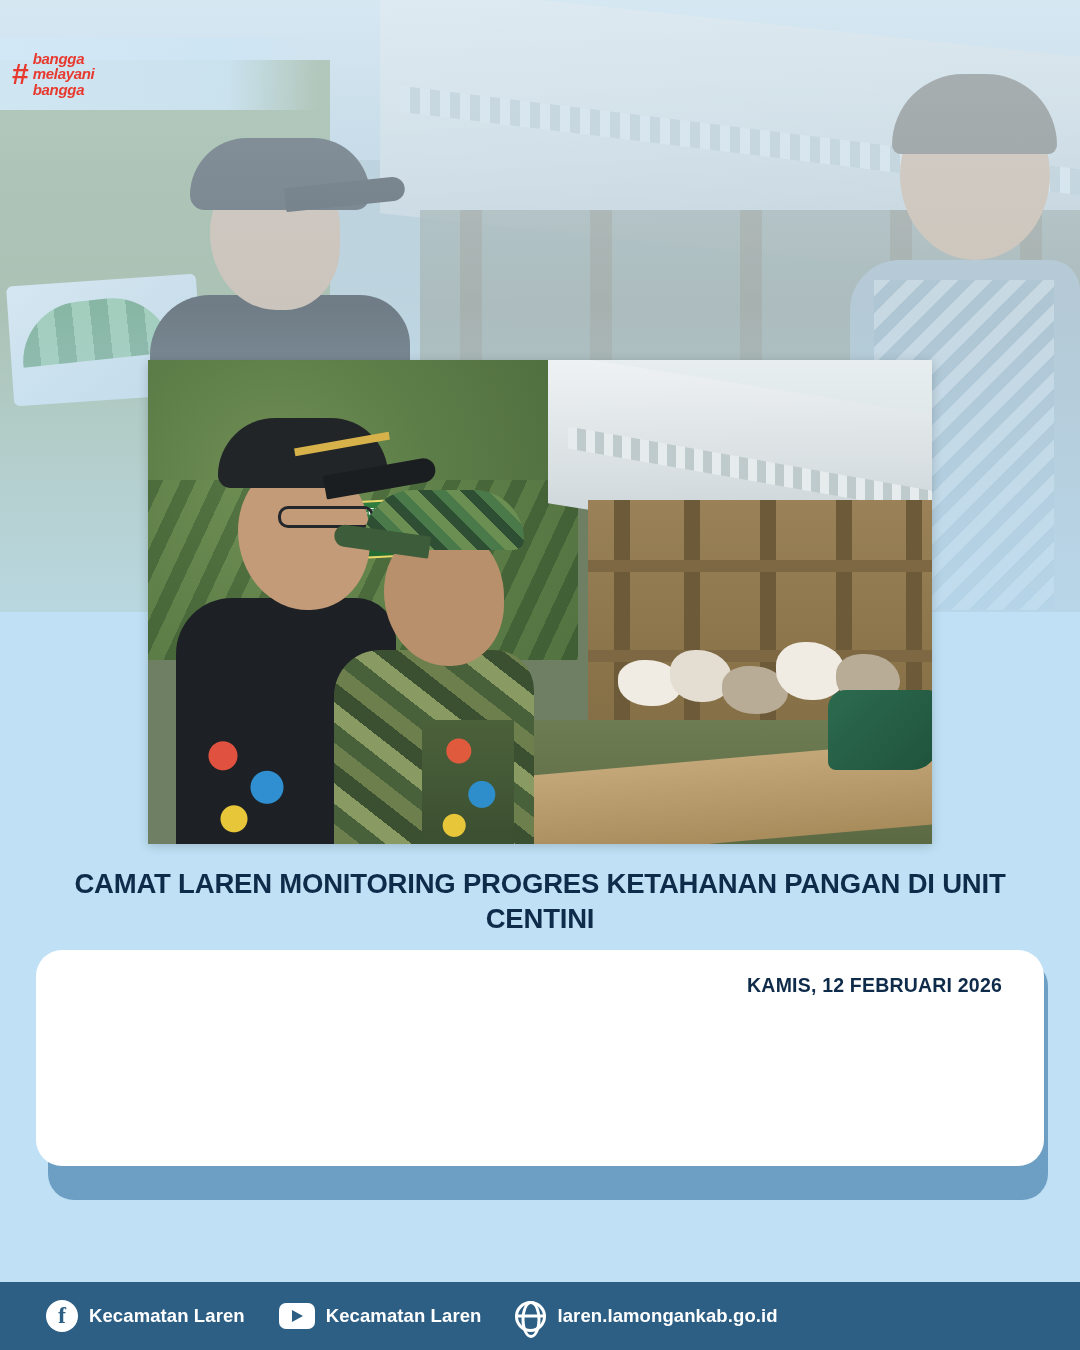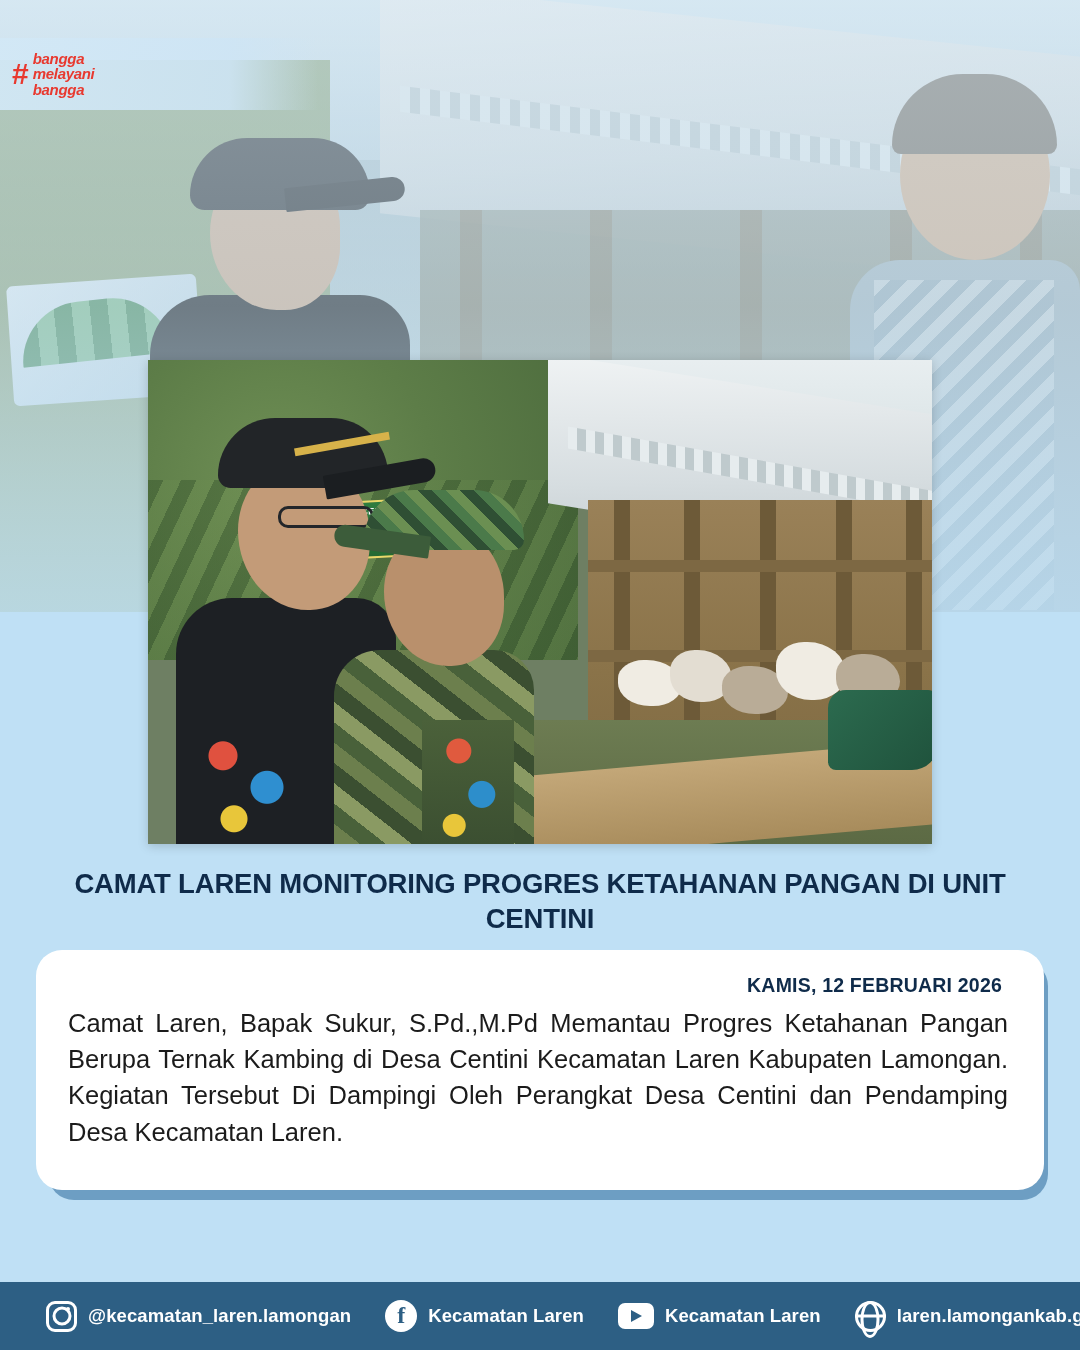--- a/index.html
+++ b/index.html
@@ -264,21 +264,21 @@
     line-height: 1.28; letter-spacing: -.2px;
   }
 
   
   .card-shadow {
     position:absolute; left:48px; top:960px; width:1000px; height:240px;
     background:#6d9ec3; border-radius:26px;
   }
   .card {
     position: absolute; left: 36px; top: 950px;
-    width: 1008px; height: 240px;
+    width: 1008px; height: 216px;
     background: #ffffff; border-radius: 26px;
     padding: 24px 36px 26px 32px;
   }
   .card .date {
     text-align: right; font-size: 19.5px; font-weight: bold; color: #0f2b4a;
     letter-spacing: .2px; margin-bottom: 8px; padding-right: 6px;
   }
   .card .body-text {
     font-size: 25.5px; color: #1b1b1b; line-height: 1.42;
     text-align: justify; text-justify: inter-word;
@@ -428,28 +428,23 @@
     <div class="cap"></div>
     <div class="cap-brim"></div>
   </div>
 </div>
 
 <div class="title">CAMAT LAREN MONITORING PROGRES KETAHANAN PANGAN DI UNIT CENTINI</div>
 
 <div class="card-shadow"></div>
 <div class="card">
   <div class="date">KAMIS, 12 FEBRUARI 2026</div>
-  <div class="body-text">Camat Laren, Bapak Sukur, S.Pd.,M.Pd Memantau Progres Ketahanan Pangan Berupa Ternak Kambing di Desa Centini Kecamatan Laren Kabupaten Lamongan. Kegiatan Tersebut Di Dampingi Oleh Perangkat Desa Centini dan Pendamping Desa Kecamatan Laren.</div>
 </div>
 
 <div class="footer">
-  <div class="f-item">
-    <span class="f-ig"></span>
-    <span class="f-label">@kecamatan_laren.lamongan</span>
-  </div>
   <div class="f-item">
     <span class="f-fb">f</span>
     <span class="f-label">Kecamatan Laren</span>
   </div>
   <div class="f-item">
     <span class="f-yt"></span>
     <span class="f-label">Kecamatan Laren</span>
   </div>
   <div class="f-item">
     <span class="f-globe"></span>

